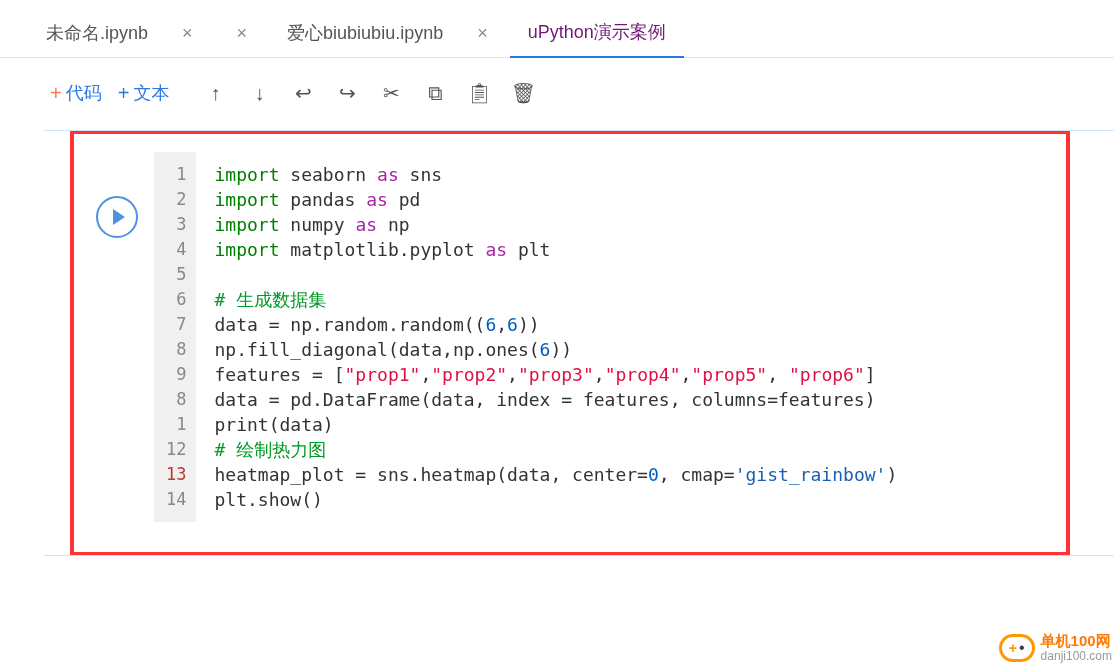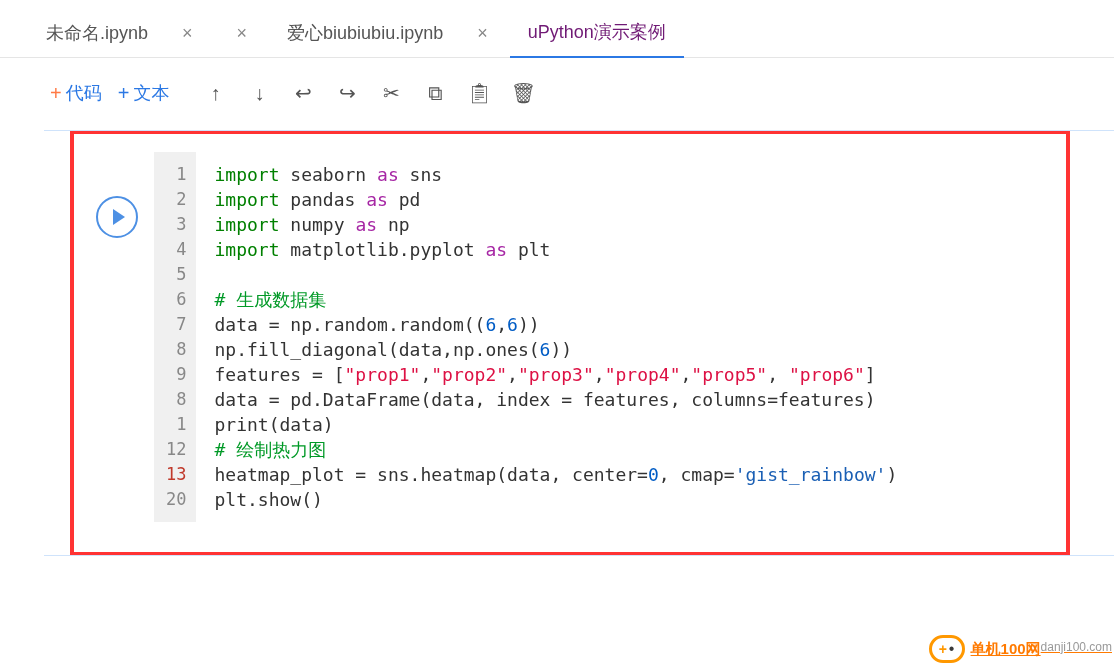--- a/index.html
+++ b/index.html
@@ -151,21 +151,21 @@
       font-family: sans-serif;
     }
     .watermark .logo {
       width: 36px; height: 28px;
       border: 3px solid #ff9800; border-radius: 14px;
       position: relative;
       display:flex; align-items:center; justify-content:center;
     }
     .watermark .logo::before{content:"+"; color:#ff9800; font-weight:bold; font-size:14px; margin-right:2px;}
     .watermark .logo::after{content:"•"; color:#3a3a3a; font-size:16px;}
-    .wm-text { display:flex; flex-direction:row; line-height:1.1;text-decoration:underline;}
+    .wm-text { display:flex; flex-direction:column; line-height:1.1;}
     .wm-text .cn{font-size:15px; font-weight:600;}
     .wm-text .en{font-size:12px; color:#999;}
   </style>
 </head>
 <body>
 
 <div class="tabs">
   <div class="tab">
     <span>未命名.ipynb</span>
     <span class="tab-close">×</span>
@@ -229,21 +229,21 @@
           <div>4</div>
           <div>5</div>
           <div>6</div>
           <div>7</div>
           <div>8</div>
           <div>9</div>
           <div>8</div>
           <div>1</div>
           <div>12</div>
           <div class="hl">13</div>
-          <div>20</div>
+          <div>14</div>
         </div>
       <div class="code" id="code"><div><span class="kw">import</span><span class="id"> seaborn </span><span class="op">as</span><span class="id"> sns</span></div><div><span class="kw">import</span><span class="id"> pandas </span><span class="op">as</span><span class="id"> pd</span></div><div><span class="kw">import</span><span class="id"> numpy </span><span class="op">as</span><span class="id"> np</span></div><div><span class="kw">import</span><span class="id"> matplotlib.pyplot </span><span class="op">as</span><span class="id"> plt</span></div><div>&nbsp;</div><div><span class="cmt"># 生成数据集</span></div><div><span class="id">data = np.random.random((</span><span class="num">6</span><span class="id">,</span><span class="num">6</span><span class="id">))</span></div><div><span class="id">np.fill_diagonal(data,np.ones(</span><span class="num">6</span><span class="id">))</span></div><div><span class="id">features = [</span><span class="str">"prop1"</span><span class="id">,</span><span class="str">"prop2"</span><span class="id">,</span><span class="str">"prop3"</span><span class="id">,</span><span class="str">"prop4"</span><span class="id">,</span><span class="str">"prop5"</span><span class="id">, </span><span class="str">"prop6"</span><span class="id">]</span></div><div><span class="id">data = pd.DataFrame(data, index = features, columns=features)</span></div><div><span class="id">print(data)</span></div><div><span class="cmt"># 绘制热力图</span></div><div><span class="id">heatmap_plot = sns.heatmap(data, center=</span><span class="num">0</span><span class="id">, cmap=</span><span class="strblue">'gist_rainbow'</span><span class="id">)</span></div><div><span class="id">plt.show()</span></div></div>
     </div>
   </div>
 </div>
 
 <div class="watermark">
   <div class="logo"></div>
   <div class="wm-text">
     <span class="cn">单机100网</span>

